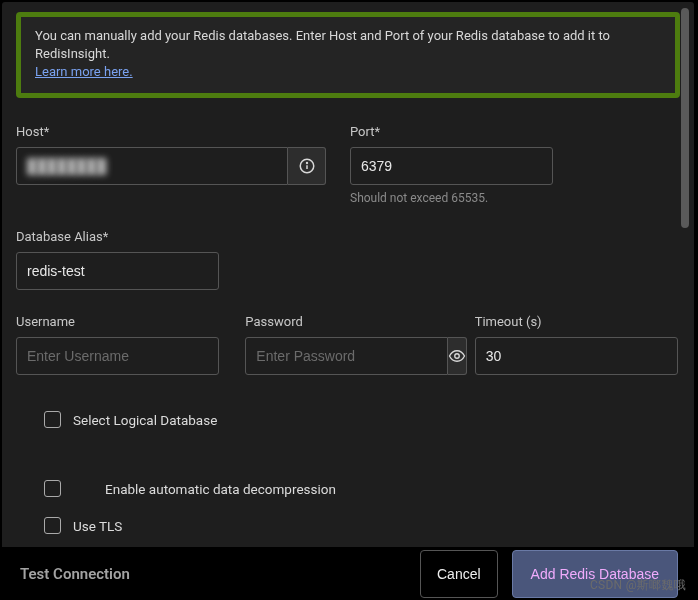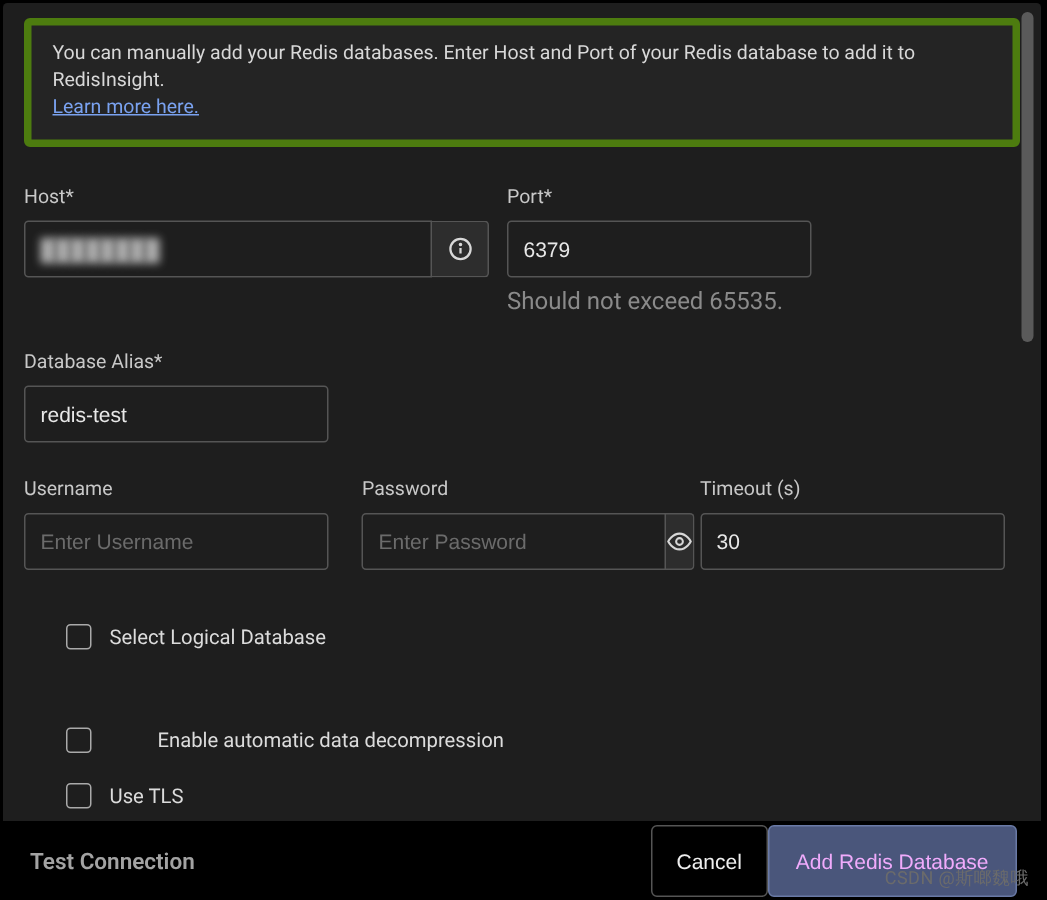--- a/index.html
+++ b/index.html
@@ -38,21 +38,21 @@
       padding: 10px 14px 12px;
       margin-bottom: 26px;
       font-size: 13px;
       line-height: 18px;
       color: #d8d8d8;
     }
     .info-box a {
       color: #7aa2f0;
       text-decoration: underline;
     }
-    .row { display: flex; gap: 12px; margin-bottom: 24px; }
+    .row { display: flex; gap: 24px; margin-bottom: 24px; }
     .col-host { width: 310px; }
     .col-port { width: 310px; }
     .label {
       color: #c8c8c8;
       font-size: 13px;
       margin-bottom: 8px;
       display: block;
     }
     .field-wrap { display: flex; }
     .input {
@@ -70,21 +70,21 @@
       width: 38px; height: 38px;
       background: #2d2d2d;
       border: 1px solid #555;
       border-left: none;
       border-radius: 0 3px 3px 0;
       display: flex; align-items: center; justify-content: center;
       color: #d8d8d8;
     }
     .input.with-append { border-radius: 3px 0 0 3px; }
     .hint {
-      font-size: 16px;
+      font-size: 12px;
       color: #8a8a8a;
       margin-top: 6px;
     }
     .full { width: 100%; }
     .row3 .col { flex: 1 1 0; min-width: 0; }
     .cb-row {
       display: flex; align-items: flex-end; gap: 12px;
       margin-top: 20px;
       padding-left: 28px;
     }
@@ -113,20 +113,21 @@
     }
     .btn {
       height: 48px; padding: 0 16px;
       border-radius: 4px;
       font-size: 14px;
       display: inline-flex; align-items: center; justify-content: center;
       border: 1px solid #555;
       background: #000;
       color: #eee;
       cursor: pointer;
+      margin-left: 14px;
     }
     .btn.primary {
       background: #4a567b;
       border-color: #6a7aa6;
       color: #f0abfc;
       padding: 0 18px;
     }
     .watermark {
       position: absolute;
       right: 12px; bottom: 6px;

